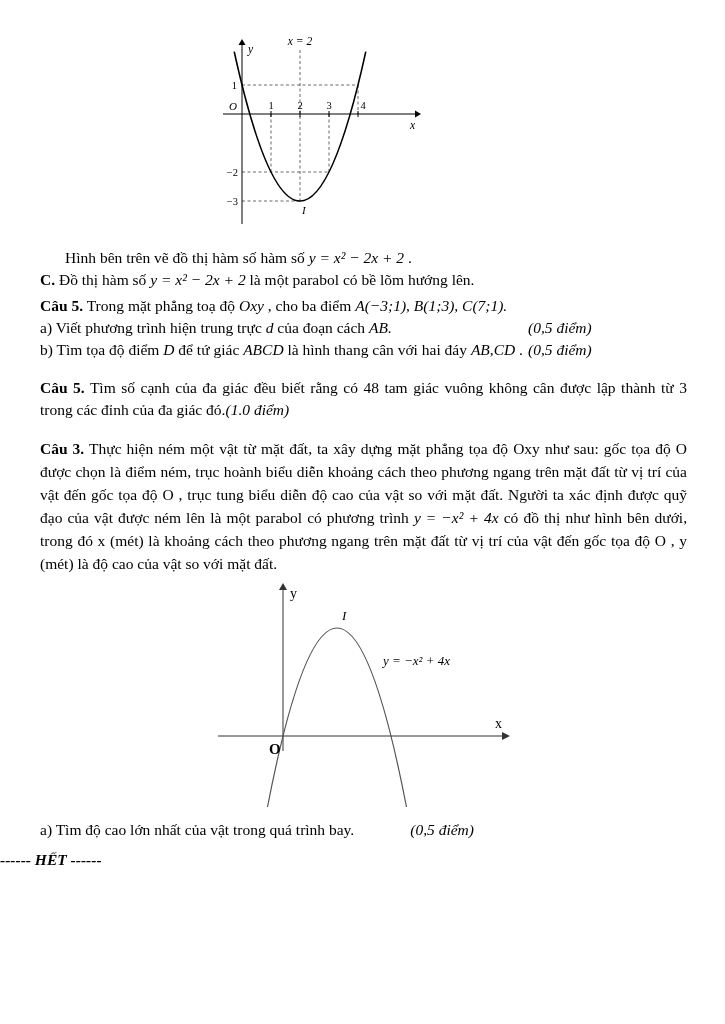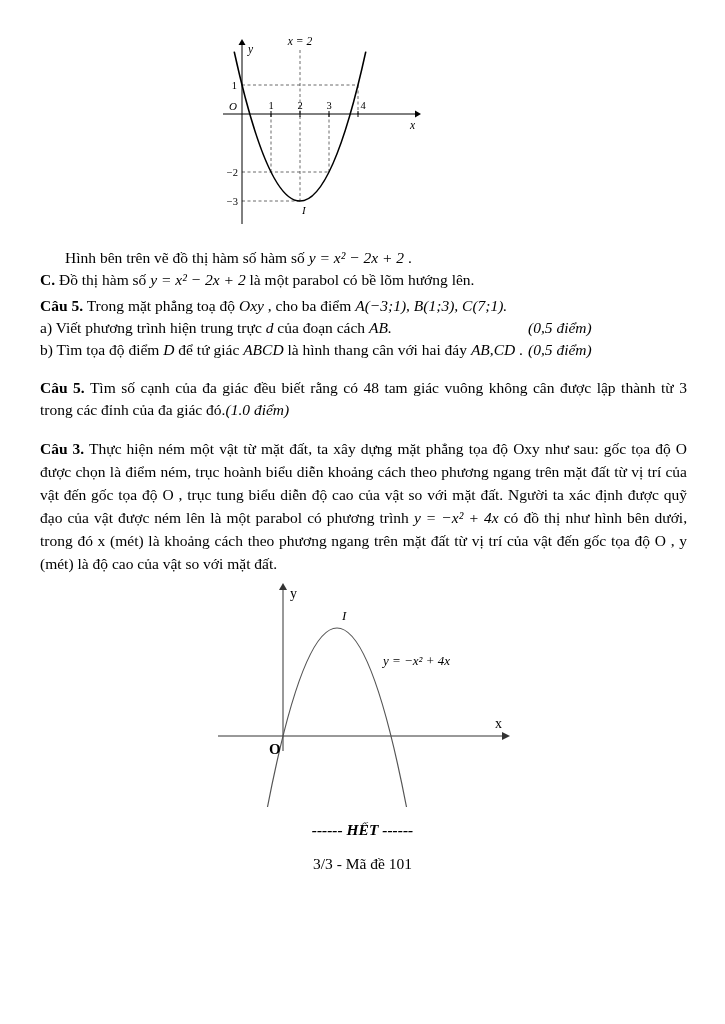--- a/index.html
+++ b/index.html
@@ -14,21 +14,21 @@
   .b { font-weight: bold; }
   .math, .i { font-style: italic; }
   .row { position: relative; }
   .row .score-abs { position: absolute; left: 488px; top: 0; font-style: italic; }
   .score-inline { font-style: italic; }
   .caption { margin-left: 65px; margin-right: 38px; margin-top: 6px; line-height: 22px; }
   .fig1 { margin-left: 217px; width: 215px; height: 205px; }
   .fig2 { margin-left: 203px; margin-top: 6px; width: 320px; height: 230px; }
   svg text { font-family: "Liberation Serif", serif; fill: #000; }
   .svgmath { font-style: italic; }
-  .center { text-align: center; }
+  .center { }
   .gap16 { margin-top: 16px; }
   .gap8 { margin-top: 8px; }
   .end-marker { font-weight: bold; font-style: italic; margin-top: 10px; }
   .footer { margin-top: 16px; }
 </style>
 </head>
 <body>
 
 <div class="page">
 
@@ -95,18 +95,18 @@
       <polygon points="76,9 80,2 84,9" fill="#333"></polygon>
       <path d="M 64.5 226 Q 134 -132 203.5 226" stroke="#555" stroke-width="1.2" fill="none"></path>
       <text x="87" y="17" font-size="14">y</text>
       <text x="292" y="147" font-size="14">x</text>
       <text x="66" y="173" font-size="15" font-weight="bold">O</text>
       <text x="139" y="39" font-size="13" class="svgmath">I</text>
       <text x="180" y="84" font-size="13" class="svgmath">y = −x² + 4x</text>
     </svg>
   </figure>
 
+  <p class="para gap8"><span>a) Tìm độ cao lớn nhất của vật trong quá trình bay.</span><span class="score-inline" style="margin-left:56px">(0,5 điểm)</span></p>
 
 
   <p class="center end-marker">------ HẾT ------</p>
-  <p class="center footer">3/3 - Mã đề 101</p>
 
 </div>
 
 </body></html>

